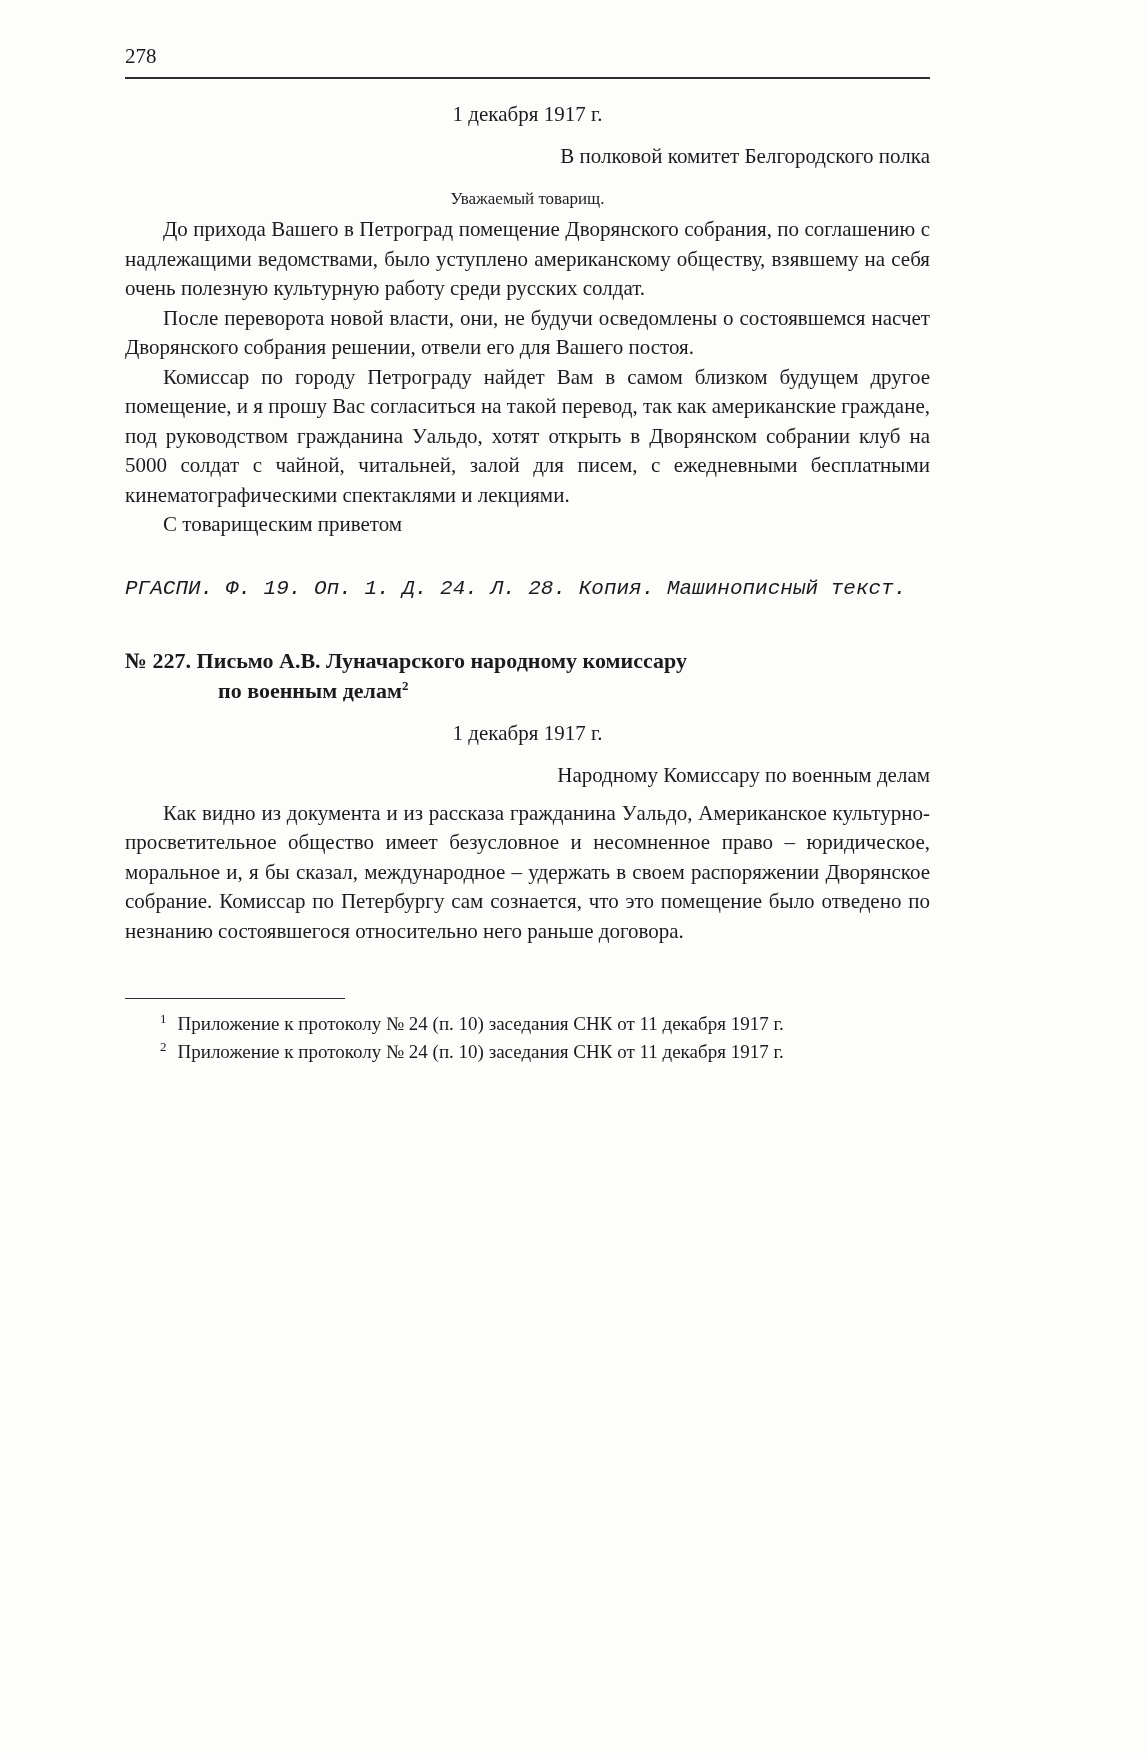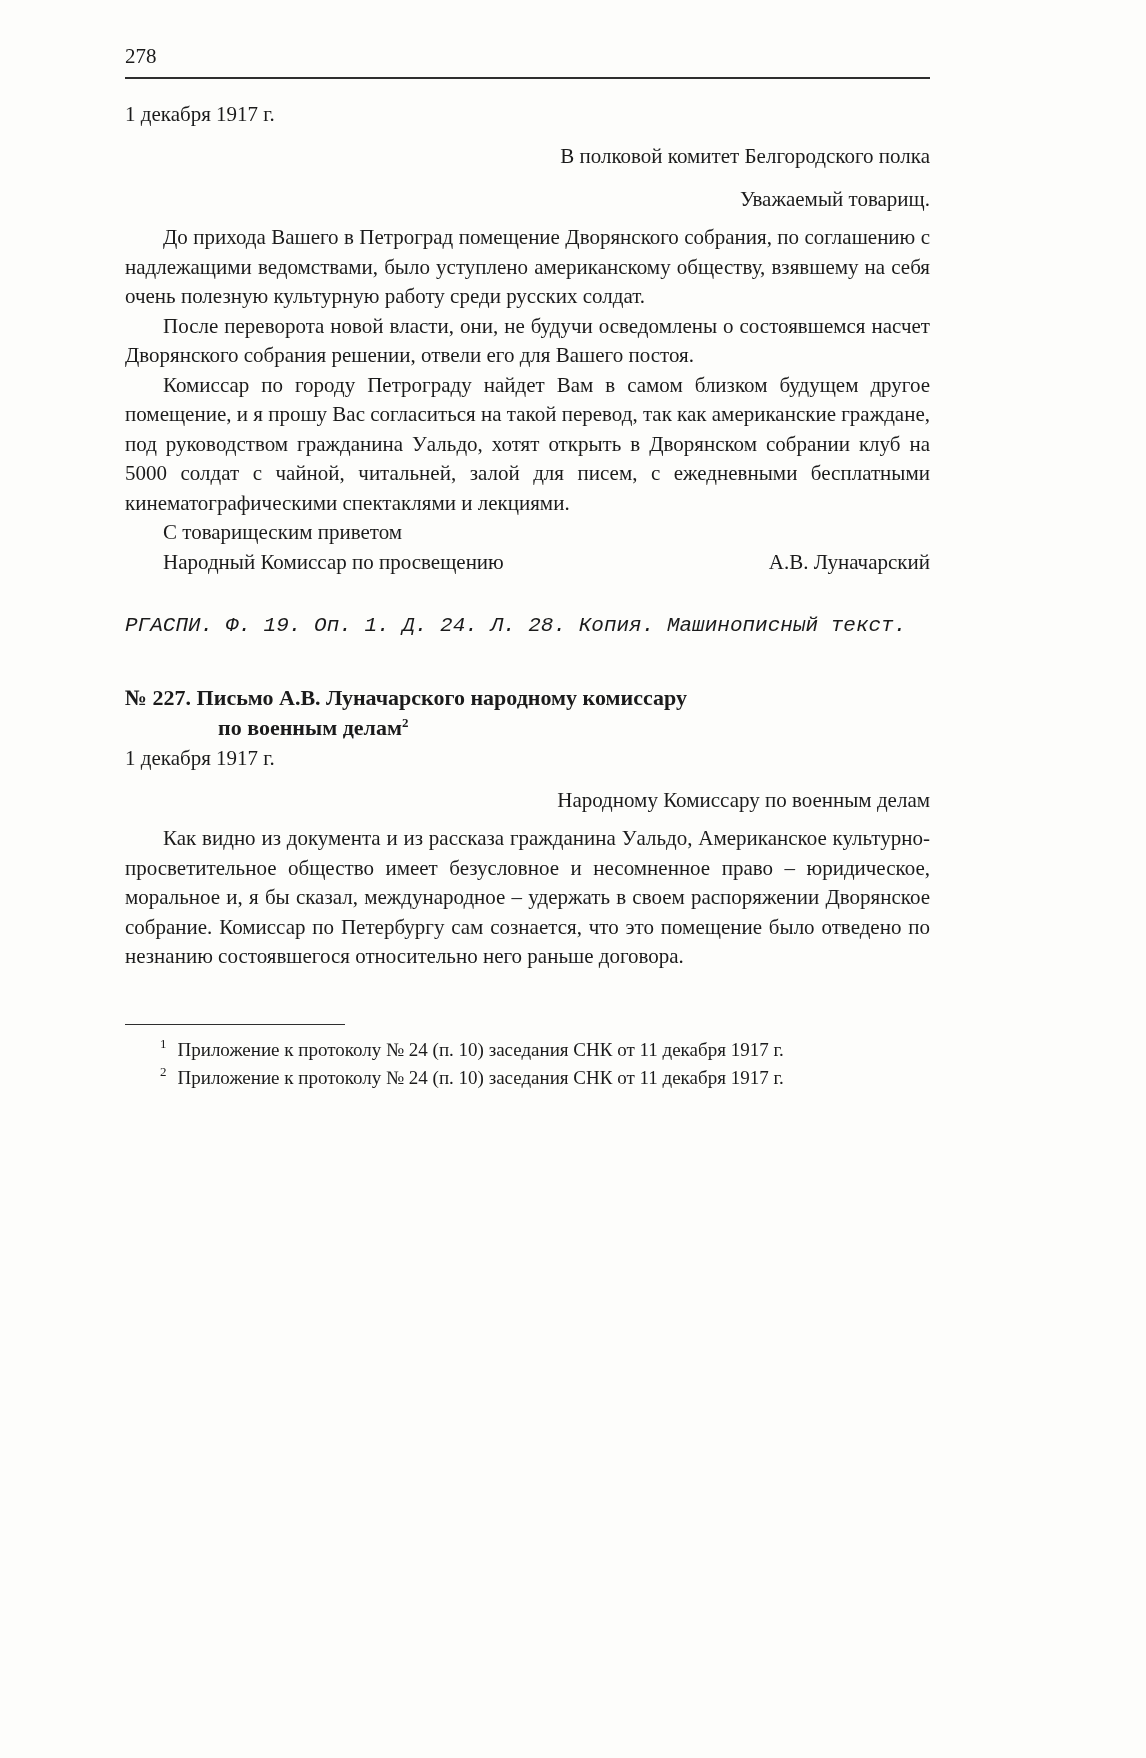--- a/index.html
+++ b/index.html
@@ -34,45 +34,45 @@
     line-height: 30px;
   }
   .heading-line.second { padding-left: 93px; }
   .fn-ref {
     font-size: 13px;
     line-height: 0;
     vertical-align: super;
     font-weight: 700;
   }
   .doc-date {
-    text-align: left;
+    text-align: center;
     font-size: 21px;
     line-height: 26px;
-    margin-top: 2px;
+    margin-top: 14px;
   }
   .doc-addressee {
     text-align: right;
     font-size: 21px;
     line-height: 26px;
     margin-top: 16px;
   }
   .doc-salutation {
-    text-align: right;
-    font-size: 21px;
+    text-align: center;
+    font-size: 17px;
     line-height: 26px;
     margin-top: 17px;
   }
   .body-para {
     margin: 0;
     font-size: 21px;
     line-height: 29.5px;
     text-align: justify;
     text-indent: 38px;
   }
-  .doc .body-para:first-of-type { margin-top: 11px; }
+  .doc .body-para:first-of-type { margin-top: 3px; }
   .doc-closing {
     font-size: 21px;
     line-height: 29.5px;
     text-indent: 38px;
   }
   .signature-row {
     display: flex;
     justify-content: space-between;
     font-size: 21px;
     line-height: 29.5px;
@@ -121,24 +121,20 @@
     <div class="doc-date">1 декабря 1917 г.</div>
     <div class="doc-addressee">В полковой комитет Белгородского полка</div>
     <div class="doc-salutation">Уважаемый товарищ.</div>
 
     <p class="body-para">До прихода Вашего в Петроград помещение Дворянского собрания, по соглашению с надлежащими ведомствами, было уступлено американскому обществу, взявшему на себя очень полезную культурную работу среди русских солдат.</p>
     <p class="body-para">После переворота новой власти, они, не будучи осведомлены о состоявшемся насчет Дворянского собрания решении, отвели его для Вашего постоя.</p>
     <p class="body-para">Комиссар по городу Петрограду найдет Вам в самом близком будущем другое помещение, и я прошу Вас согласиться на такой перевод, так как американские граждане, под руководством гражданина Уальдо, хотят открыть в Дворянском собрании клуб на 5000 солдат с чайной, читальней, залой для писем, с ежедневными бесплатными кинематографическими спектаклями и лекциями.</p>
 
     <div class="doc-closing">С товарищеским приветом</div>
 
-    <div class="signature-row">
-      <span class="sig-role">Народный Комиссар по просвещению</span>
-      <span class="sig-name">А.В. Луначарский</span>
-    </div>
 
     <div class="archive-ref">РГАСПИ. Ф. 19. Оп. 1. Д. 24. Л. 28. Копия. Машинописный текст.</div>
   </section>
 
   <section class="doc doc-2">
     <div class="doc-heading">
       <div class="heading-line first">№ 227. Письмо А.В. Луначарского народному комиссару</div>
       <div class="heading-line second">
         <span>по военным делам</span><sup class="fn-ref">2</sup>
       </div>

